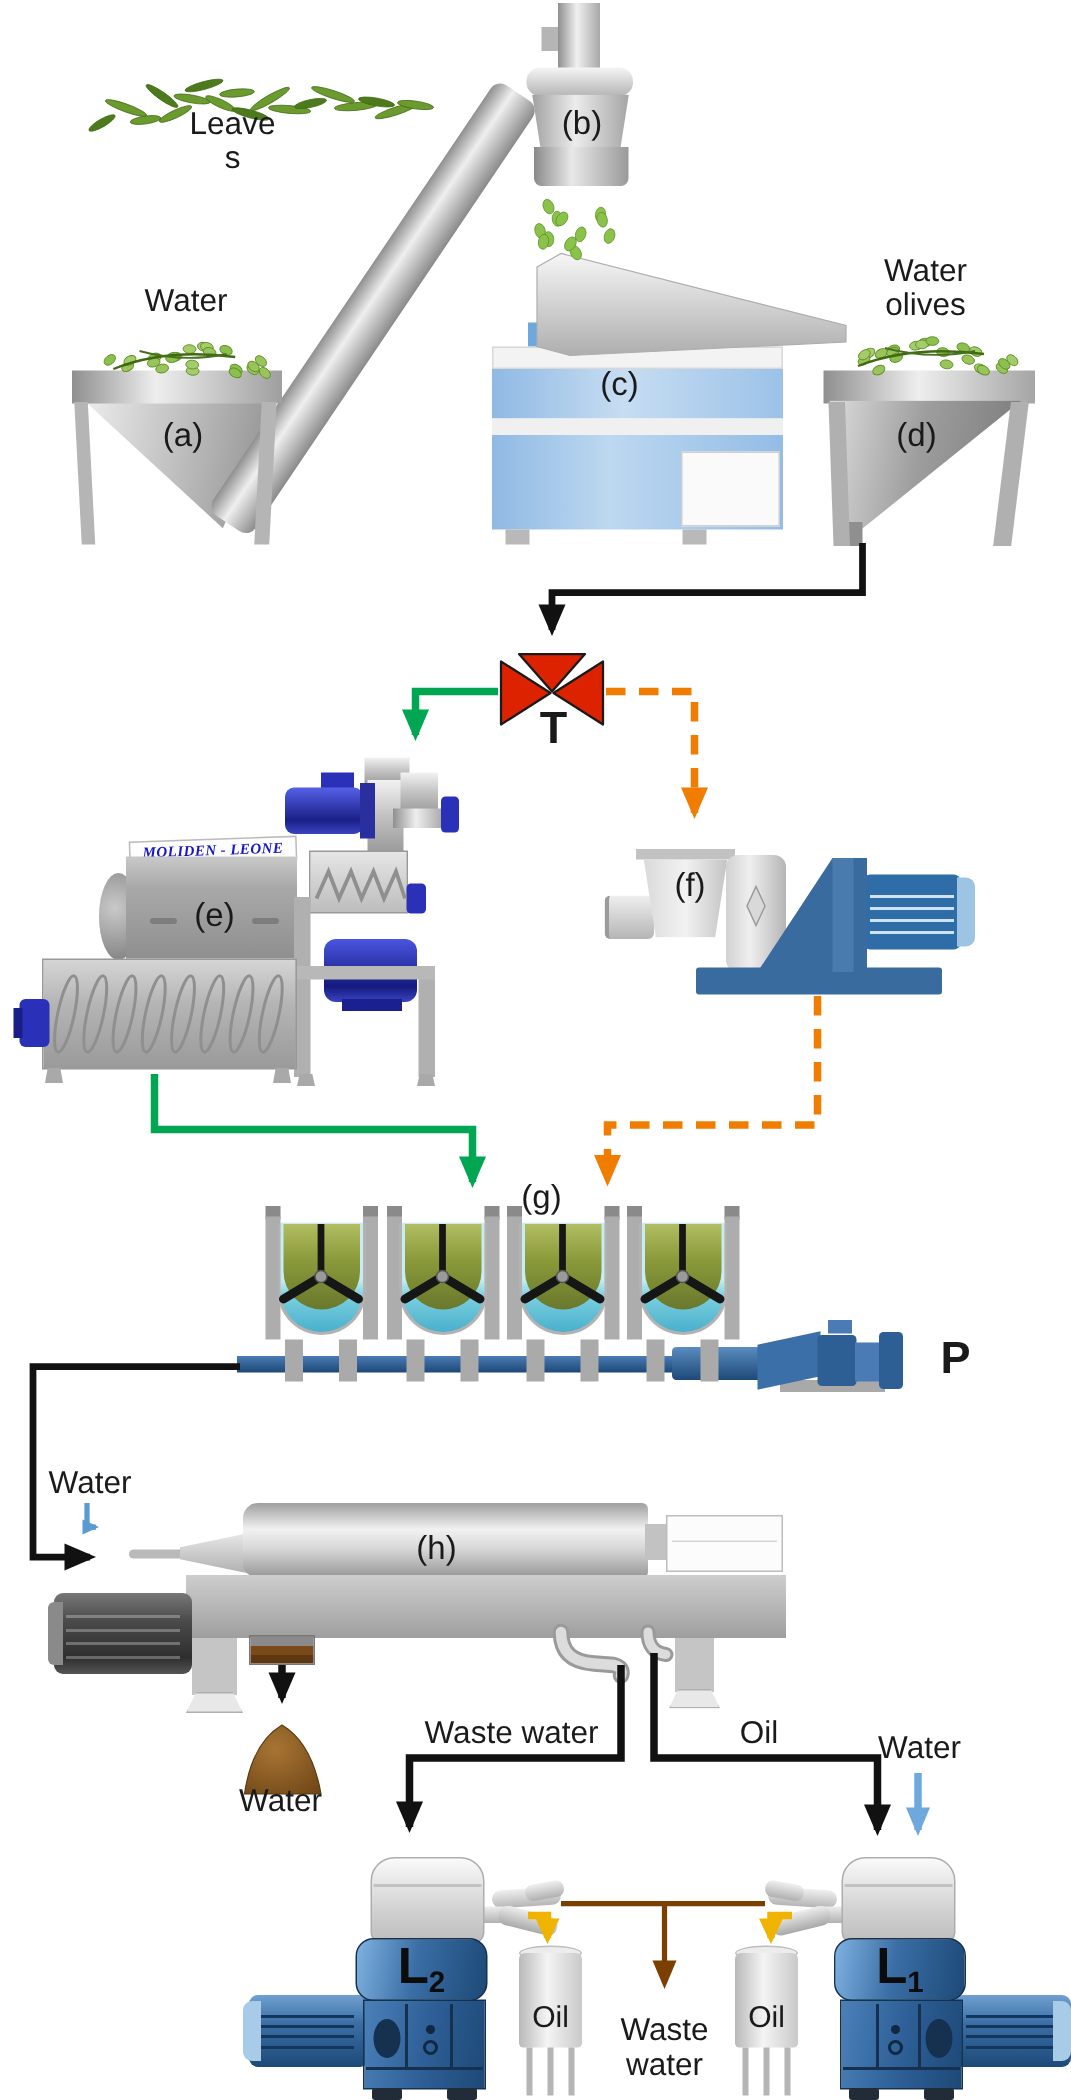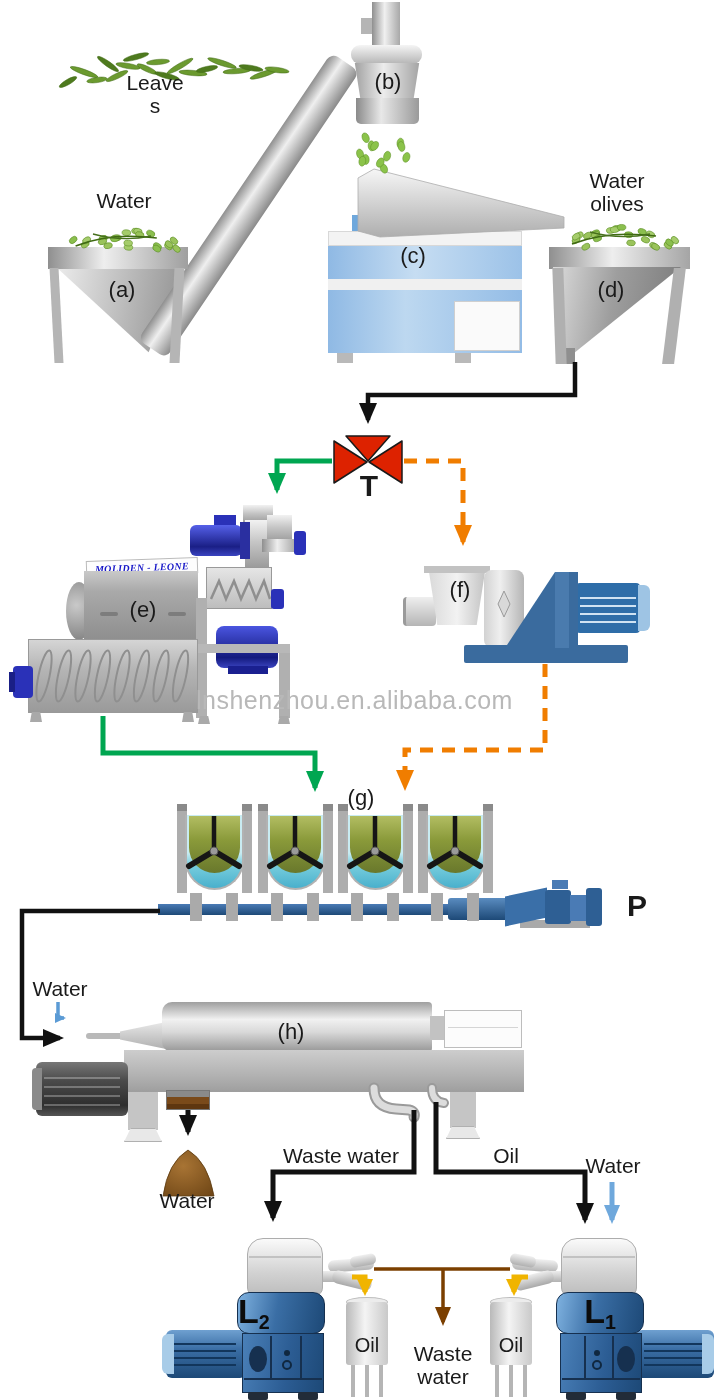--- a/index.html
+++ b/index.html
@@ -119,21 +119,21 @@
   <div class="part z2" style="left:450px;top:1092px;width:26px;height:36px;background:#c5c5c5"></div>
   <div class="part z2" style="left:446px;top:1126px;width:34px;height:13px;background:#e8e8e8;border:1px solid #b0b0b0;box-sizing:border-box;clip-path:polygon(18% 0,82% 0,100% 100%,0 100%)"></div>
   <div class="part z2" style="left:166px;top:1090px;width:44px;height:20px;border:1px solid #777;box-sizing:border-box;background:linear-gradient(180deg,#8a8a8a 0 35%,#7a4a1a 35% 70%,#5e3610 70%)"></div>
 
   <div class="part z2" style="left:328px;top:1259px;width:46px;height:12px;border-radius:6px;background:linear-gradient(180deg,#f0f0f0,#b5b5b5);transform:rotate(-4deg)"></div>
   <div class="part z2" style="left:350px;top:1255px;width:26px;height:11px;border-radius:5px;background:linear-gradient(180deg,#f0f0f0,#b0b0b0);transform:rotate(-10deg)"></div>
   <div class="part z2" style="left:276px;top:1271px;width:70px;height:11px;border-radius:5px;background:linear-gradient(180deg,#ededed,#b2b2b2)"></div>
   <div class="part z2" style="left:332px;top:1274px;width:40px;height:13px;border-radius:6px;background:linear-gradient(180deg,#ededed,#a9a9a9);transform:rotate(14deg)"></div>
   <div class="part z3" style="left:247px;top:1238px;width:76px;height:58px;border:1px solid #adadad;box-sizing:border-box;border-radius:16px 16px 8px 8px;background:linear-gradient(180deg,#fafafa,#d2d2d2 60%,#bdbdbd)"></div>
   <div class="part z3" style="left:249px;top:1256px;width:72px;height:2px;background:#c2c2c2"></div>
-  <div class="part z3" style="left:237px;top:1292px;width:88px;height:42px;border:1px solid #16304f;box-sizing:border-box;border-radius:12px;background:linear-gradient(100deg,#7fb2e0,#3a6ea5 45%,#1d4977);display:flex;align-items:center;justify-content:flex-start">
+  <div class="part z3" style="left:237px;top:1292px;width:88px;height:42px;border:1px solid #16304f;box-sizing:border-box;border-radius:12px;background:linear-gradient(100deg,#7fb2e0,#3a6ea5 45%,#1d4977);display:flex;align-items:center;justify-content:center">
     <span class="sepname"><span>L</span><sub>2</sub></span>
   </div>
   <div class="part z3" style="left:242px;top:1333px;width:82px;height:60px;border:1px solid #16304f;box-sizing:border-box;background:linear-gradient(100deg,#4a80b8,#2c5d94 55%,#1d4977)"></div>
   <div class="part z3" style="left:270px;top:1336px;width:2px;height:42px;background:#16304f"></div>
   <div class="part z3" style="left:300px;top:1336px;width:2px;height:42px;background:#16304f"></div>
   <div class="part z3" style="left:249px;top:1346px;width:18px;height:26px;border-radius:50%;background:#16304f"></div>
   <div class="part z3" style="left:284px;top:1350px;width:6px;height:6px;border-radius:50%;background:#102840"></div>
   <div class="part z3" style="left:282px;top:1360px;width:10px;height:10px;border-radius:50%;border:2px solid #102840;box-sizing:border-box"></div>
   <div class="part z3" style="left:244px;top:1378px;width:78px;height:2px;background:#16304f"></div>
   <div class="part z3" style="left:248px;top:1392px;width:20px;height:8px;border-radius:2px;background:#222c38"></div>
@@ -359,21 +359,20 @@
   <div class="lbl big" style="left:637px;top:890px">P</div>
   <div class="lbl" style="left:60px;top:978px">Water</div>
   <div class="lbl" style="left:187px;top:1190px">Water</div>
   <div class="lbl" style="left:341px;top:1145px">Waste water</div>
   <div class="lbl" style="left:506px;top:1145px">Oil</div>
   <div class="lbl" style="left:613px;top:1155px">Water</div>
   <div class="oillbl" style="left:367px;top:1334px">Oil</div>
   <div class="oillbl" style="left:511px;top:1334px">Oil</div>
   <div class="lbl wrap" style="left:443px;top:1343px;width:74px">Waste water</div>
 
-  <div class="part" style="left:196px;top:686px;z-index:40;font-size:25px;color:#b8b8b8;letter-spacing:.5px;white-space:nowrap">lnshenzhou.en.alibaba.com</div>
 <div class="part" style="left: 177px; top: 804px; width: 10px; height: 9px; background: rgb(138, 138, 138); z-index: 3;"></div>
     <div class="part" style="left: 242px; top: 804px; width: 10px; height: 9px; background: rgb(138, 138, 138); z-index: 3;"></div>
     <div class="part" style="left: 177px; top: 811px; width: 10px; height: 82px; background: rgb(173, 173, 173); z-index: 3;"></div>
     <div class="part" style="left: 242px; top: 811px; width: 10px; height: 82px; background: rgb(173, 173, 173); z-index: 3;"></div>
     <div class="part" style="left: 185px; top: 815px; width: 59px; height: 75px; background: linear-gradient(rgb(201, 236, 242) 52%, rgb(121, 206, 222) 68%, rgb(73, 176, 204)); border-right: 2px solid rgb(178, 178, 178); border-bottom: 2px solid rgb(178, 178, 178); border-left: 2px solid rgb(178, 178, 178); border-image: initial; border-top: none; border-radius: 0px 0px 30px 30px; box-sizing: border-box; z-index: 3;"></div>
     <div class="part" style="left: 189px; top: 816px; width: 51px; height: 57px; background: linear-gradient(rgb(178, 189, 98), rgb(138, 154, 58) 42%, rgb(105, 120, 44)); border-radius: 0px 0px 26px 26px; z-index: 3;"></div>
     <div class="part" style="left: 190px; top: 893px; width: 12px; height: 28px; background: rgb(170, 170, 170); z-index: 6;"></div>
     <div class="part" style="left: 226px; top: 893px; width: 12px; height: 28px; background: rgb(170, 170, 170); z-index: 6;"></div>
     <div class="part" style="left: 258px; top: 804px; width: 10px; height: 9px; background: rgb(138, 138, 138); z-index: 3;"></div>
     <div class="part" style="left: 323px; top: 804px; width: 10px; height: 9px; background: rgb(138, 138, 138); z-index: 3;"></div>

